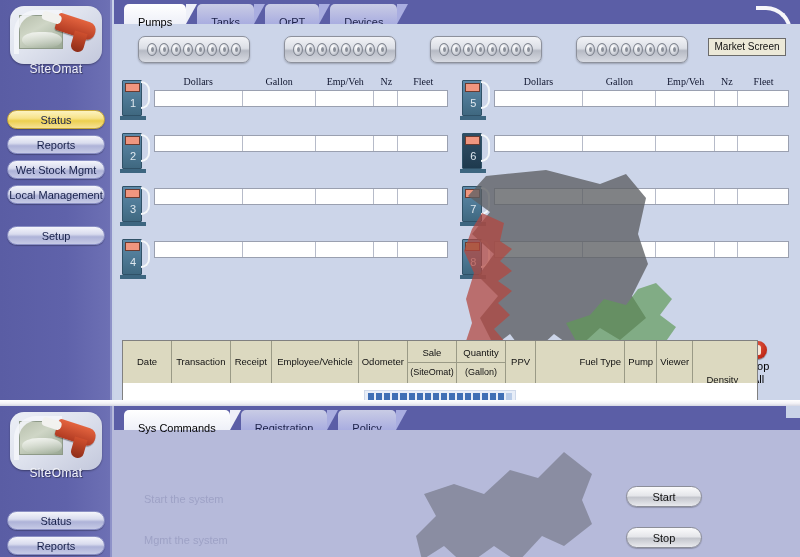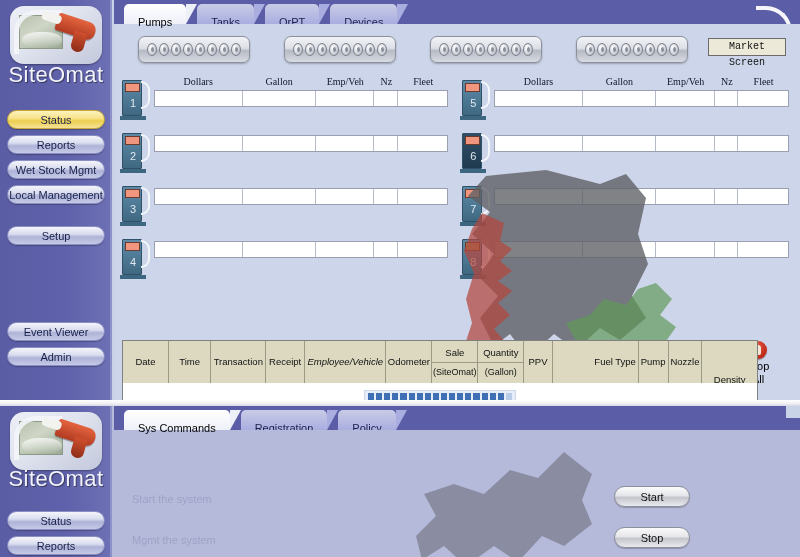--- a/index.html
+++ b/index.html
@@ -56,21 +56,21 @@
     content:""; position:absolute; left:-16px; top:3px; width:20px; height:9px;
     background:#f2f2ef; border-radius:4px;
   }
   .logo-nozzle-grip{
     position:absolute; left:62px; top:26px; width:13px; height:20px;
     background:linear-gradient(180deg,#cf4f2e,#8e2d18);
     border-radius:0 0 6px 6px; transform:rotate(16deg);
   }
   .logo-text{
     position:absolute; left:0; top:62px; width:112px; text-align:center;
-    color:#f2f3fa; font-size:22px; letter-spacing:.4px;
+    color:#f2f3fa; font-size:12px; letter-spacing:.4px;
     text-shadow:1px 1px 1px rgba(0,0,0,.45);
     font-family:"Liberation Sans", sans-serif;
   }
   #bottom-window .logo-text{ top:60px; }
 
   .nav-btn{
     position:relative; display:block; margin:0 auto 6px auto;
     width:98px; height:19px; line-height:18px;
     border-radius:10px; text-align:center;
     font-size:11px; color:#17204a;
@@ -115,21 +115,21 @@
     content:""; position:absolute; right:-11px; top:0;
     border-left:11px solid #a9ade0; border-bottom:20px solid transparent;
   }
   .tab.active{
     background:linear-gradient(180deg,#ffffff,#eef0f8);
     color:#000; z-index:3;
   }
   .tab.active:after{ border-left-color:#eef0f8; }
 
   
-  .pill-row{ position:absolute; left:24px; top:12px; right:10px; height:30px;font-family:Liberation Mono, monospace; }
+  .pill-row{ position:absolute; left:24px; top:12px; right:10px; height:30px; }
   .pill{
     position:absolute; top:0; width:112px; height:27px;
     border-radius:7px;
     background:linear-gradient(180deg,#f2f3f7 0%, #dcdfe6 45%, #b6bac4 55%, #d8dbe3 100%);
     border:1px solid #8d919c;
     box-shadow:0 1px 2px rgba(0,0,0,.25);
     display:flex; align-items:center; justify-content:center; gap:2px;
     cursor:pointer;
   }
   .pill .o{
@@ -239,21 +239,21 @@
   }
   .progress i{ display:block; width:7px; height:11px; background:#3f6fb5; }
   .progress i.pale{ background:#b9cce8; }
 
   
   #bottom-window .main-body{ background:#b6bada; }
   .divider{
     position:absolute; left:0; top:400px; width:800px; height:6px;
     background:linear-gradient(180deg,#ffffff 0%, #f2f2f6 55%, #d5d7e2 100%);
   }
-  .sys-row{ position:absolute; left:0; right:0; height:40px; }
+  .sys-row{ position:absolute; left:12px; right:0; height:40px; }
   .sys-label{
     position:absolute; left:18px; top:11px; font-size:11px; color:#9ea2c6;
   }
   .sys-btn{
     position:absolute; left:500px; top:4px; width:76px; height:21px;
     line-height:20px; text-align:center; font-size:11px; color:#111;
     border-radius:11px;
     background:linear-gradient(180deg,#fbfbfc 0%, #e5e6ea 45%, #c4c6cd 55%, #e9eaee 100%);
     border:1px solid #8c8e99; cursor:pointer;
     box-shadow:0 1px 1px rgba(0,0,0,.22);
@@ -284,24 +284,20 @@
         <div class="nav-btn active">Status</div>
         <div class="nav-btn">Reports</div>
         <div class="nav-btn">Wet Stock Mgmt</div>
         <div class="nav-btn">Local Management</div>
       </div>
 
       <div class="nav-group" style="top:226px">
         <div class="nav-btn">Setup</div>
       </div>
 
-      <div class="nav-group" style="top:322px">
-        <div class="nav-btn">Event Viewer</div>
-        <div class="nav-btn">Admin</div>
-      </div>
     </div>
 
     <div class="main">
       <div class="main-header">
         <div class="tabs">
           <div class="tab active">Pumps</div>
           <div class="tab">Tanks</div>
           <div class="tab">OrPT</div>
           <div class="tab">Devices</div>
         </div>
@@ -525,30 +521,27 @@
             <span>Stop</span>
             <span>All</span>
           </div>
         </div>
 
         <div class="tx-table">
           <div class="tx-head" id="tx-head">
               <div class="tx-th" style="width: 7.7381%;">
                 <div>Date</div>
               </div>
-              <div class="tx-th" style="width: 7.14286%;">
-                <div>Time</div>
-              </div>
               <div class="tx-th" style="width: 9.22619%;">
                 <div>Transaction</div>
               </div>
               <div class="tx-th" style="width: 6.54762%;">
                 <div>Receipt</div>
               </div>
-              <div class="tx-th" style="width: 13.6905%; font-style: italic;">
+              <div class="tx-th" style="width: 13.6905%;">
                 <div>Employee/Vehicle</div>
               </div>
               <div class="tx-th" style="width: 7.7381%;">
                 <div>Odometer</div>
               </div>
               <div class="tx-th split" style="width: 7.7381%;">
                 <div class="main-l">Sale</div>
                 <div class="sub">(SiteOmat)</div>
               </div>
               <div class="tx-th split" style="width: 7.7381%;">
@@ -558,21 +551,21 @@
               <div class="tx-th" style="width: 4.7619%;">
                 <div>PPV</div>
               </div>
               <div class="tx-th" style="width: 7.7381%; margin-left: 40px;">
                 <div>Fuel Type</div>
               </div>
               <div class="tx-th" style="width: 5.05952%;">
                 <div>Pump</div>
               </div>
               <div class="tx-th" style="width: 5.65476%;">
-                <div>Nozzle</div>
+                <div>Viewer</div>
               </div>
               <div class="tx-th split" style="width: 9.22619%; margin-top: 48px;">
                 <div class="main-l">Density</div>
                 <div class="sub">(kg/m³)</div>
               </div>
             </div>
           <div class="tx-body">
             <div class="progress" id="progress">
                 <i></i>
                 <i></i>

